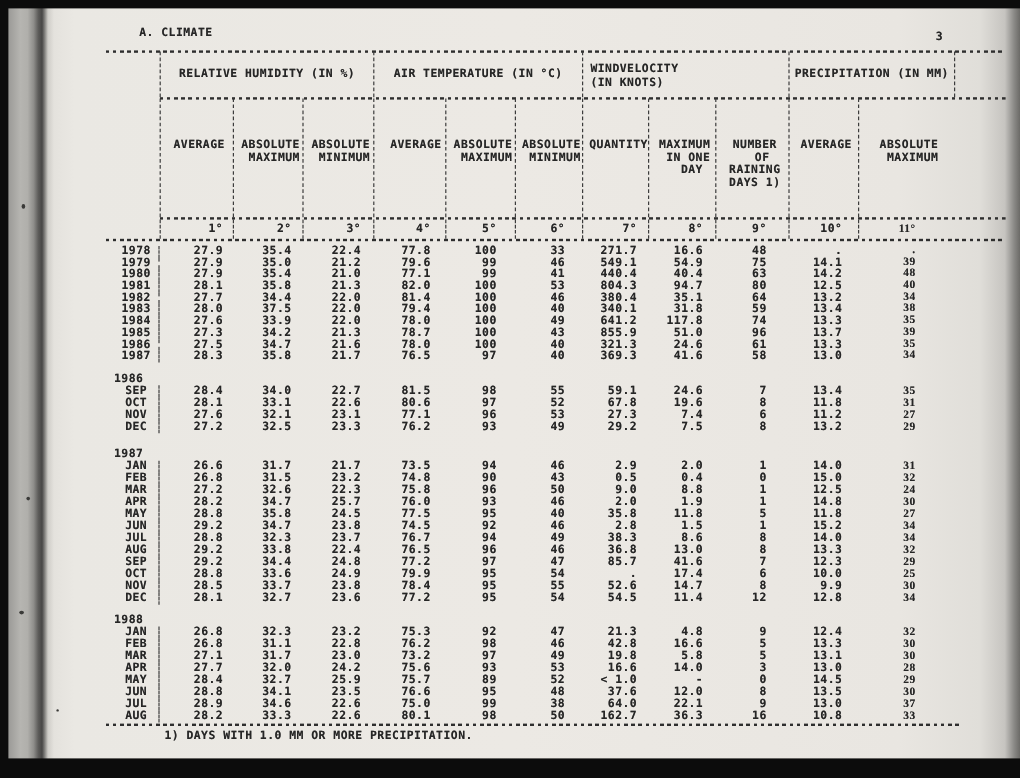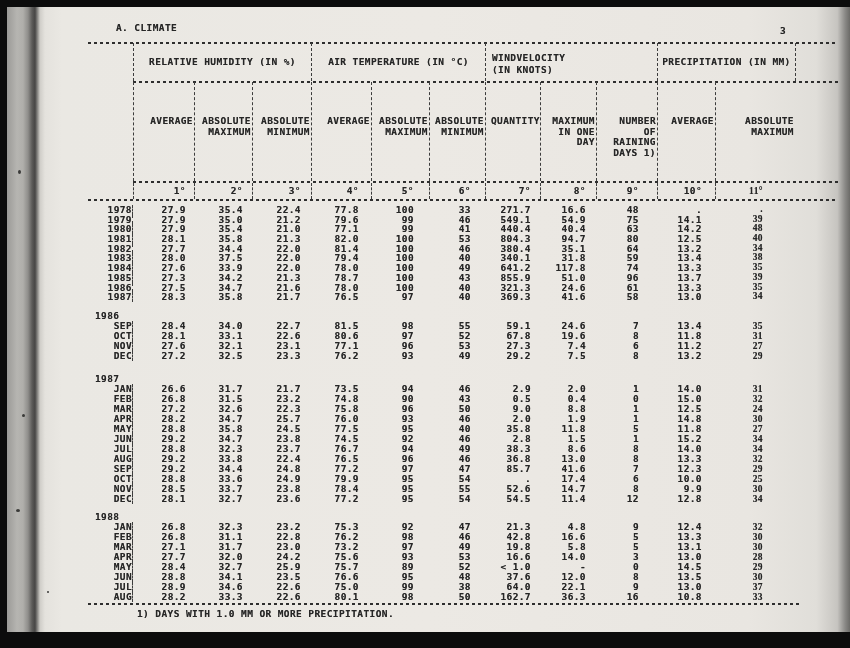--- a/index.html
+++ b/index.html
@@ -21,31 +21,31 @@
   .hline{position:absolute;height:2px;
     background:repeating-linear-gradient(90deg,#2e2e2e 0 3px,transparent 3px 6px);}
   
   .ggrid{position:absolute;left:88px;top:43px;width:750px;height:38px;
     display:grid;grid-template-columns:45px 178px 174px 172px 138px 43px;}
   .gcell{border-left:1px dashed #3c3c3c;text-align:center;padding-top:13px;line-height:11.5px;}
   .gcell.left{text-align:left;padding-left:6px;padding-top:9px;}
   .nob{border:none;}
   .shgrid{position:absolute;left:88px;top:82px;width:750px;height:99px;
     display:grid;grid-template-columns:45px 61px 58px 59px 60px 58px 56px 55px 56px 61px 58px 80px 43px;}
-  .shcell{border-left:1px dashed #3c3c3c;text-align:right;
+  .shcell{border-left:1px dashed #3c3c3c;text-align:center;
     padding:34px 1px 0 5px;white-space:pre;line-height:10.5px;}
   .ngrid{position:absolute;left:88px;top:183px;width:750px;height:16px;line-height:16px;
     display:grid;grid-template-columns:45px 61px 58px 59px 60px 58px 56px 55px 56px 61px 58px 80px 43px;}
   .ncell{border-left:1px dashed #3c3c3c;text-align:right;}
   
   #data-rows{position:absolute;left:88px;top:205px;width:707px;}
   .drow{display:grid;grid-template-columns:45px 61px 58px 59px 60px 58px 56px 55px 56px 61px 58px 80px;
     height:10px;line-height:10px;}
   .tight .drow{height:9.7px;line-height:9.7px;}
-  .lcell{border-right:1px dashed #3c3c3c;padding-left:7px;text-align:right;}
+  .lcell{border-right:1px dashed #3c3c3c;padding-left:7px;text-align:center;}
   .dcell{text-align:right;}
   .block-label{height:10px;line-height:10px;padding-left:7px;}
   .c1{padding-right:8px;}.c2{padding-right:9px;}.c3{padding-right:10px;}
   .c4{padding-right:12px;}.c5{padding-right:15px;}.c6{padding-right:14px;}
   .c7{padding-right:9px;}.c8{padding-right:10px;}.c9{padding-right:18px;}
   .c10{padding-right:13px;}.c11{padding-right:32px;font-family:Liberation Serif, serif;}
   .speck{position:absolute;background:#3a3a38;border-radius:50%;}
 </style>
 </head>
 <body>

